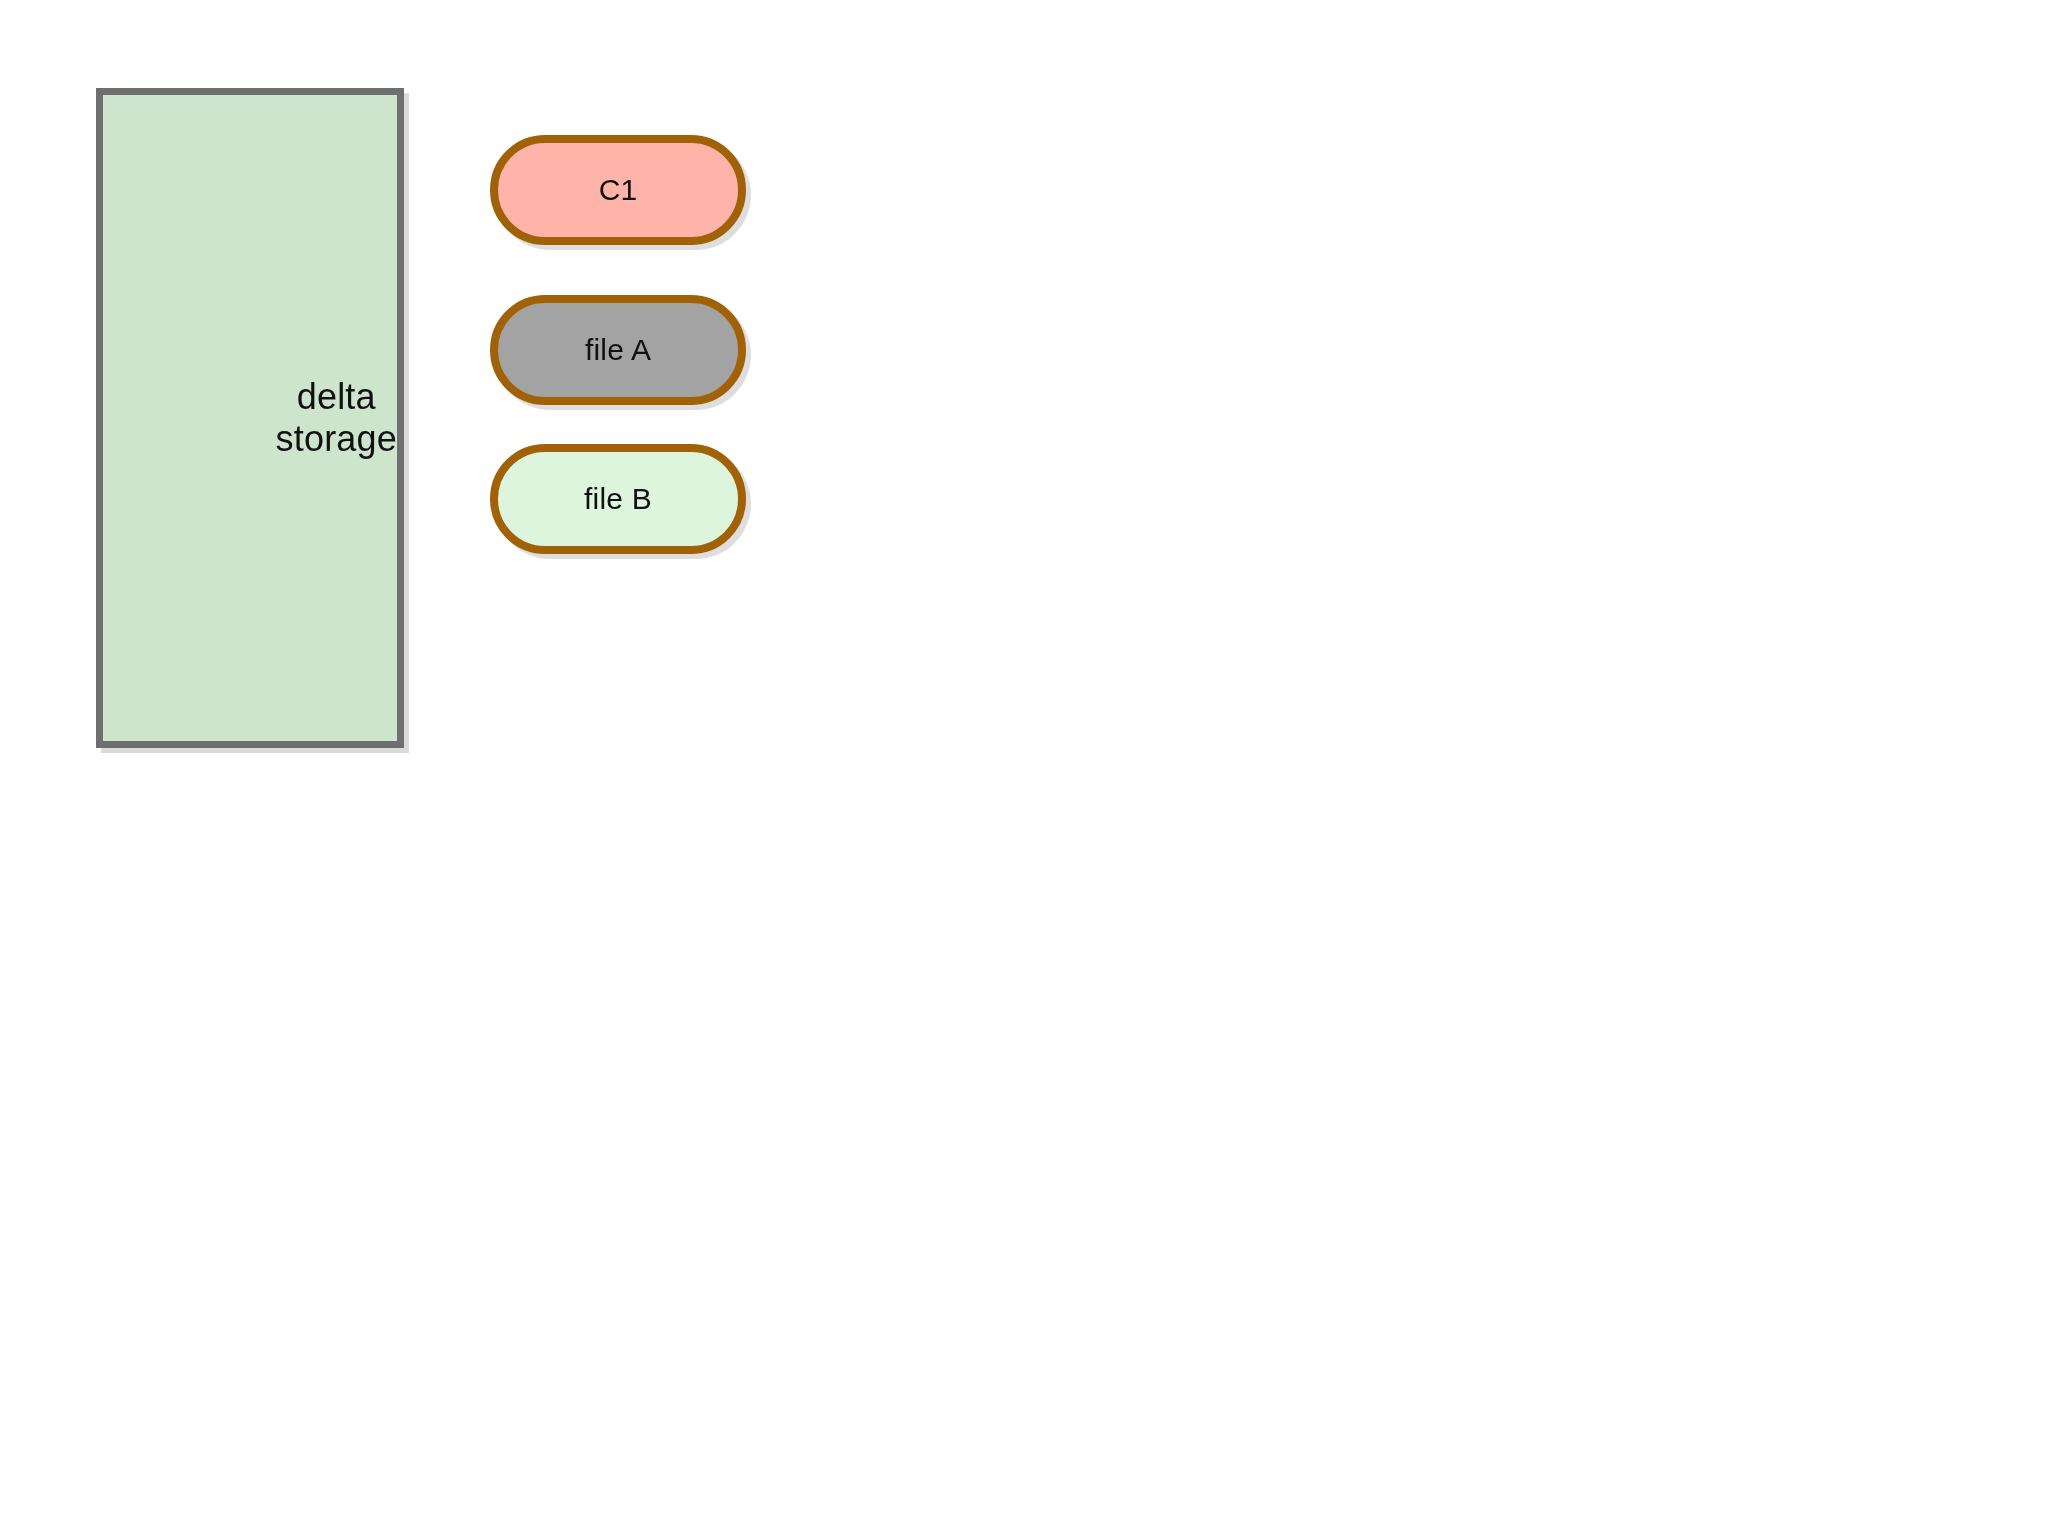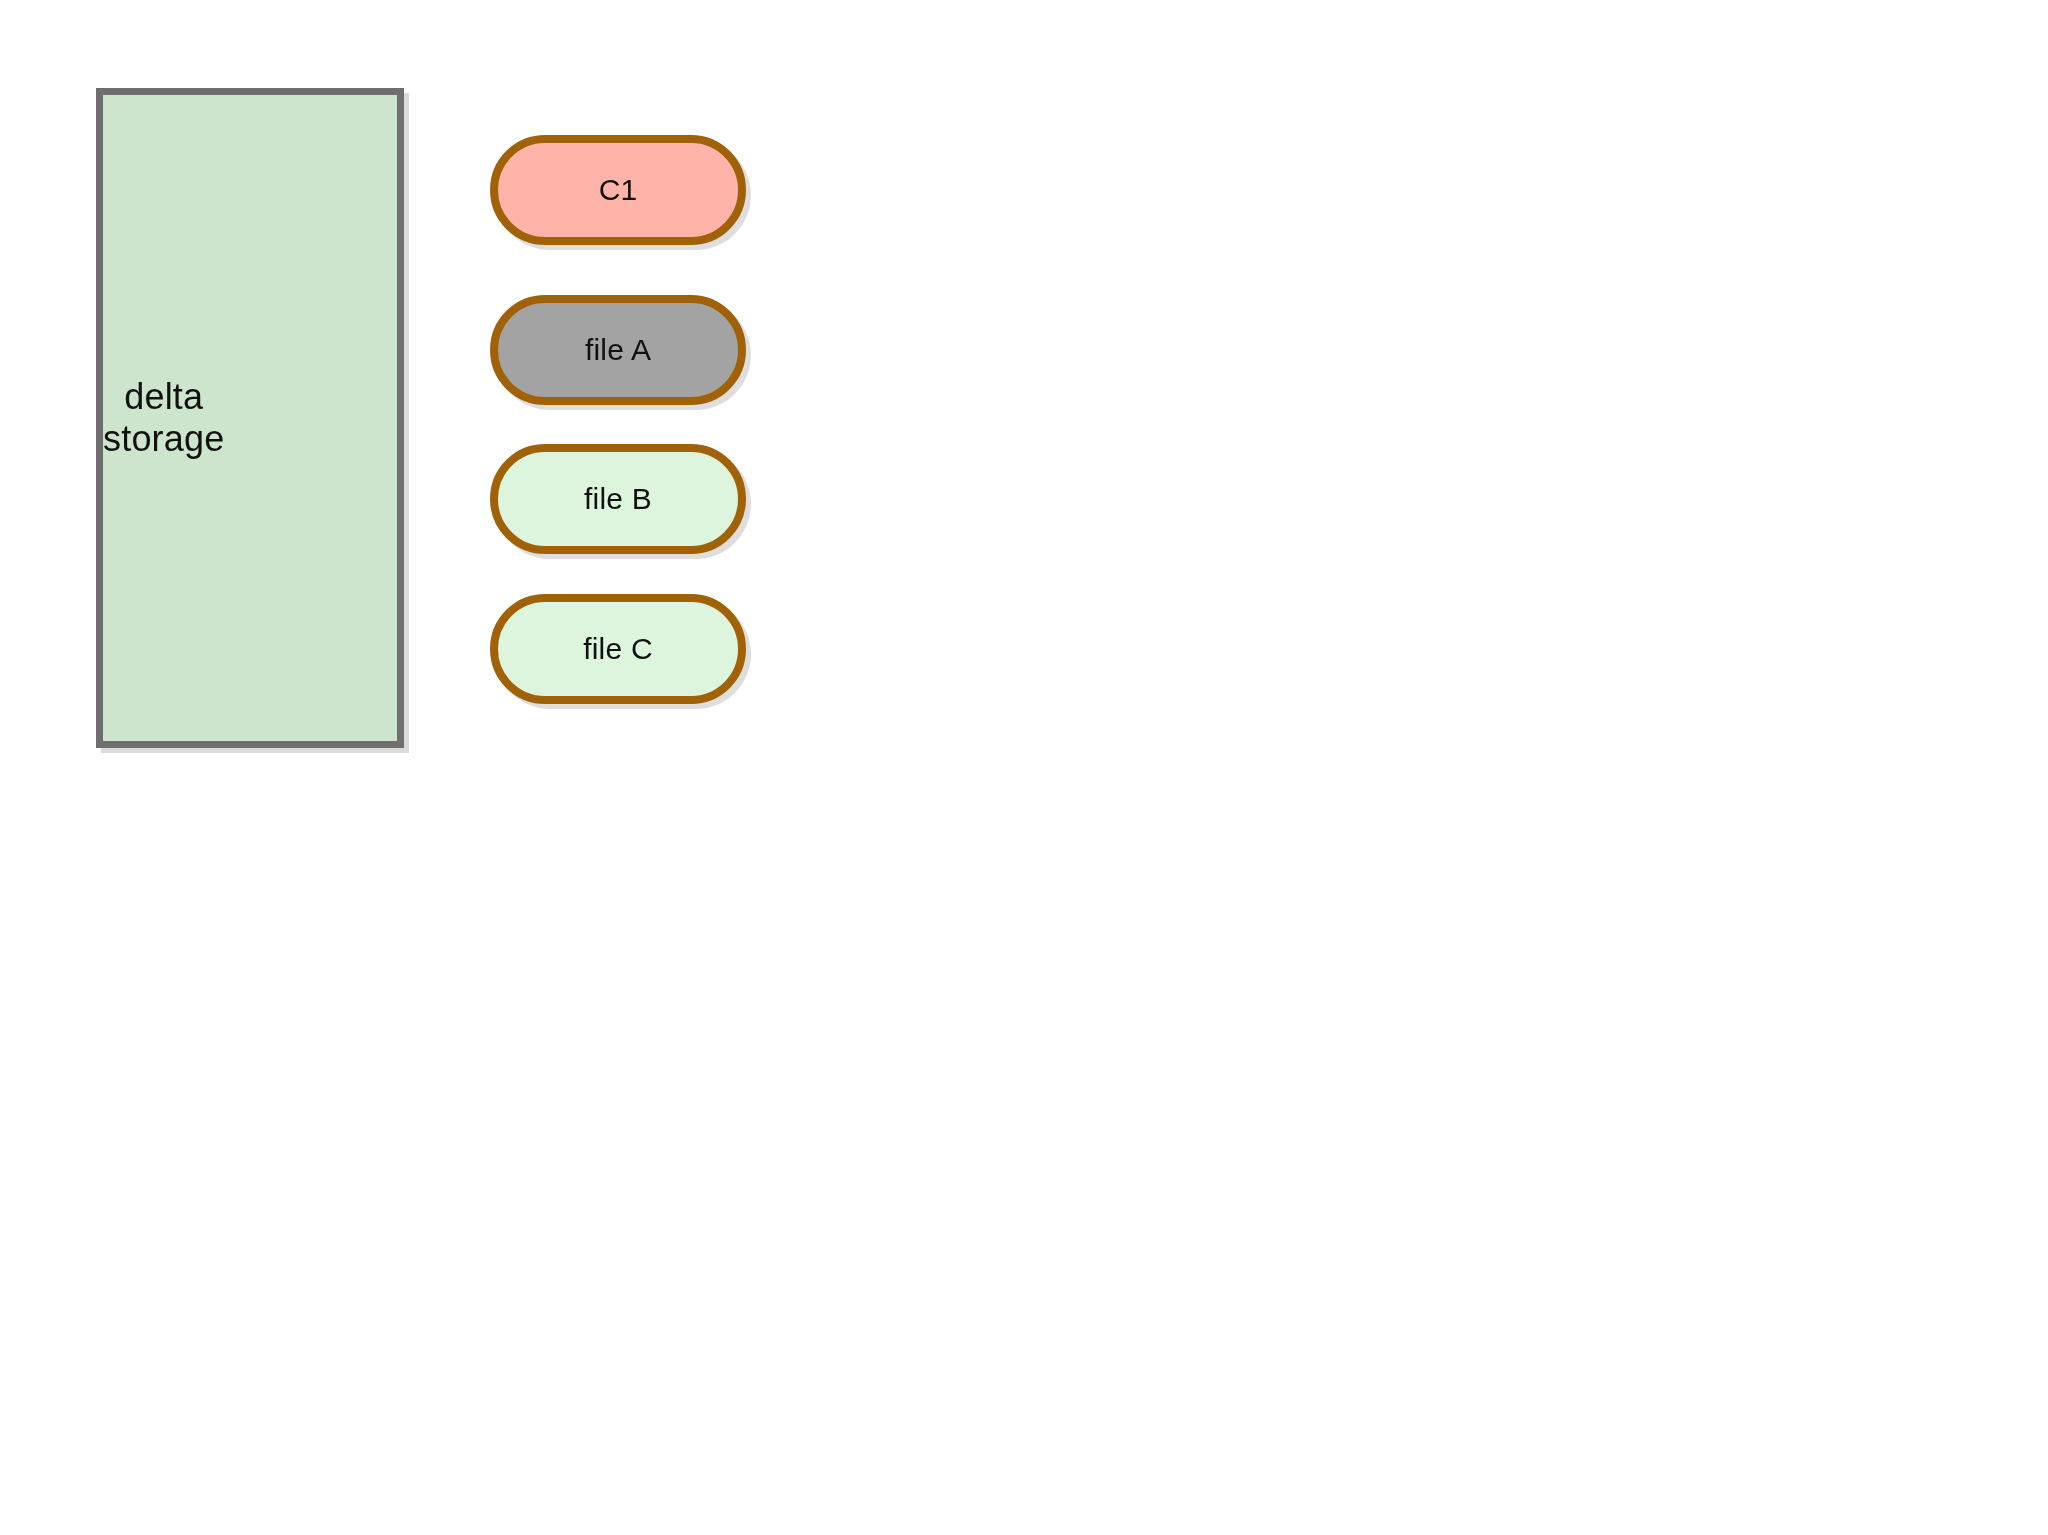--- a/index.html
+++ b/index.html
@@ -28,21 +28,21 @@
     left: 96px;
     top: 88px;
     width: 308px;
     height: 660px;
     box-sizing: border-box;
     background: #cde5cc;
     border: 7px solid #6f6f6f;
     border-radius: 0;
     display: flex;
     align-items: center;
-    justify-content: flex-start;
+    justify-content: flex-end;
     box-shadow: 5px 5px 0 0 rgba(0,0,0,0.14);
   }
 
   .storage-label {
     font-family: "Liberation Sans", sans-serif;
     font-size: 36px;
     line-height: 1.18;
     color: #111111;
     text-align: center;
     letter-spacing: 0.2px;
@@ -111,17 +111,14 @@
   </div>
 
   <div class="pill-node pill-file-a">
     <div class="pill-label">file A</div>
   </div>
 
   <div class="pill-node pill-file-b">
     <div class="pill-label">file B</div>
   </div>
 
-  <div class="pill-node pill-file-c">
-    <div class="pill-label">file C</div>
-  </div>
 
 </div>
 
 </body></html>

